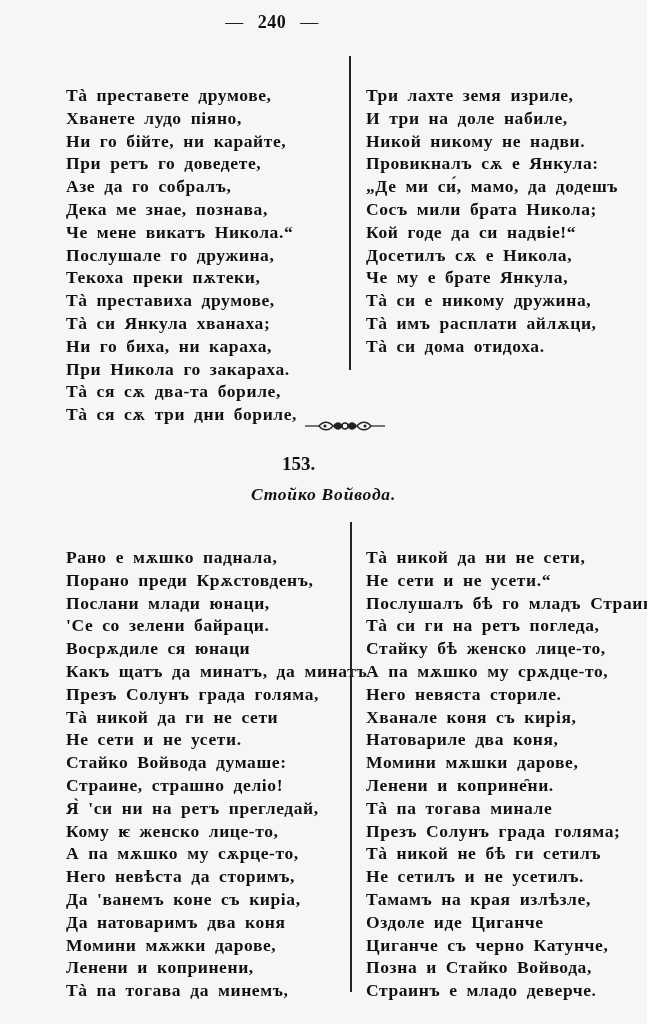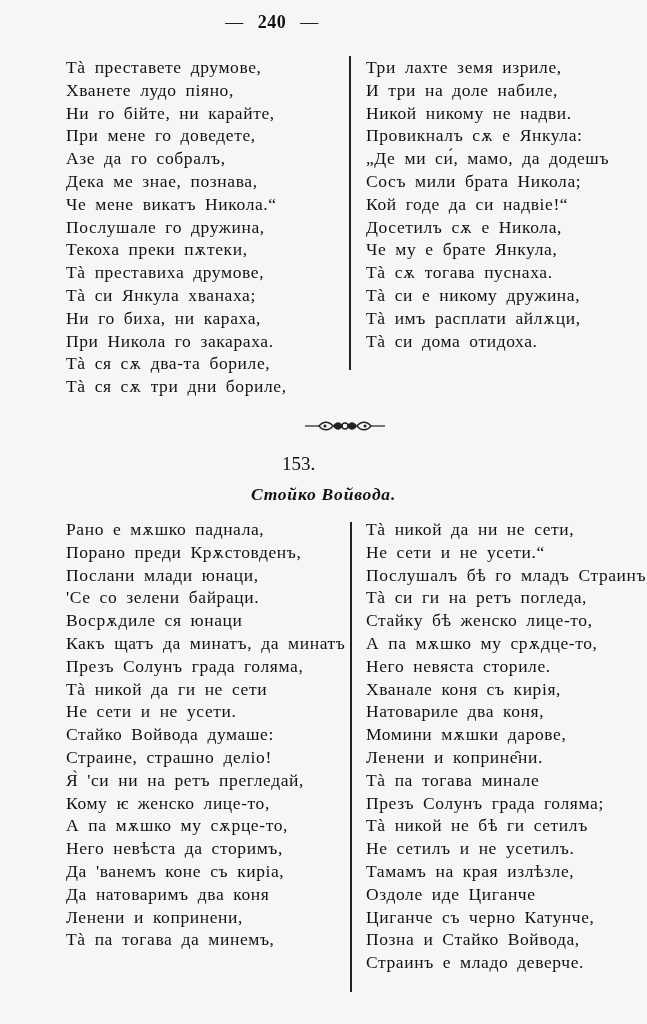--- a/index.html
+++ b/index.html
@@ -6,51 +6,51 @@
   body {
     width: 647px; height: 1024px; background: #f6f6f5; color: #111;
     font-family: "Liberation Serif", "DejaVu Serif", serif;
     position: relative; overflow: hidden;
   }
   .page-number {
     position: absolute; top: 12px; left: 0; width: 544px; text-align: center;
     font-size: 18px; font-weight: bold; letter-spacing: 0.5px;
   }
   .page-number .dash { font-weight: normal; margin: 0 14px; }
-  .col { position: absolute; font-size: 17.5px; font-weight: normal; }
+  .col { position: absolute; font-size: 17.5px; font-weight: bold; margin-top: 28px; }
   .col .line { height: 22.8px; line-height: 22.8px; white-space: nowrap; letter-spacing: 0.6px; word-spacing: 4px; }
   .col-left-1 { left: 66px; top: 56px; }
   .col-right-1 { left: 366px; top: 56px; }
   .col-left-2 { left: 66px; top: 518px; }
   .col-right-2 { left: 366px; top: 518px; }
   .vrule { position: absolute; width: 1.5px; background: #222; }
   .vrule-1 { left: 349px; top: 56px; height: 314px; }
   .vrule-2 { left: 350px; top: 522px; height: 470px; }
   .ornament { position: absolute; left: 305px; top: 418px; width: 80px; height: 16px; }
   .poem-number {
     position: absolute; top: 453px; left: 0; width: 597px; text-align: center;
-    font-size: 19px; font-weight: normal;
+    font-size: 19px; font-weight: bold;
   }
   .poem-title {
     position: absolute; top: 484px; left: 0; width: 647px; text-align: center;
     font-size: 17.5px; font-weight: bold; font-style: italic; letter-spacing: 0.8px;
   }
 </style>
 </head>
 <body>
 
 <div class="page-number">
   <span class="dash">—</span><span>240</span><span class="dash">—</span>
 </div>
 
 <div class="col col-left-1">
   <div class="line">Tà преставете друмове,</div>
   <div class="line">Хванете лудо піяно,</div>
   <div class="line">Ни го бійте, ни карайте,</div>
-  <div class="line">При мене го доведете,</div>
+  <div class="line">При ретъ го доведете,</div>
   <div class="line">Азе да го собралъ,</div>
   <div class="line">Дека ме знае, познава,</div>
   <div class="line">Че мене викатъ Никола.“</div>
   <div class="line">Послушале го дружина,</div>
   <div class="line">Текоха преки пѫтеки,</div>
   <div class="line">Tà преставиха друмове,</div>
   <div class="line">Tà си Янкула хванаха;</div>
   <div class="line">Ни го биха, ни караха,</div>
   <div class="line">При Никола го закараха.</div>
   <div class="line">Tà ся сѫ два-та бориле,</div>
@@ -62,21 +62,20 @@
 <div class="col col-right-1">
   <div class="line">Три лахте земя изриле,</div>
   <div class="line">И три на доле набиле,</div>
   <div class="line">Никой никому не надви.</div>
   <div class="line">Провикналъ сѫ е Янкула:</div>
   <div class="line">„Де ми си́, мамо, да додешъ</div>
   <div class="line">Сосъ мили брата Никола;</div>
   <div class="line">Кой годе да си надвіе!“</div>
   <div class="line">Досетилъ сѫ е Никола,</div>
   <div class="line">Че му е брате Янкула,</div>
-  <div class="line">Tà сѫ тогава пуснаха.</div>
   <div class="line">Tà си е никому дружина,</div>
   <div class="line">Tà имъ расплати айлѫци,</div>
   <div class="line">Tà си дома отидоха.</div>
 </div>
 
 <svg class="ornament" viewBox="0 0 80 16">
   <line x1="0" y1="8" x2="14" y2="8" stroke="#222" stroke-width="1.2"></line>
   <line x1="66" y1="8" x2="80" y2="8" stroke="#222" stroke-width="1.2"></line>
   <path d="M14 8 C18 3, 24 3, 28 8 C24 13, 18 13, 14 8 Z" fill="none" stroke="#222" stroke-width="1.3"></path>
   <path d="M66 8 C62 3, 56 3, 52 8 C56 13, 62 13, 66 8 Z" fill="none" stroke="#222" stroke-width="1.3"></path>
@@ -101,20 +100,21 @@
   <div class="line">Tà никой да ги не сети</div>
   <div class="line">Не сети и не усети.</div>
   <div class="line">Стайко Войвода думаше:</div>
   <div class="line">Страине, страшно деліо!</div>
   <div class="line">Я̀ 'си ни на ретъ прегледай,</div>
   <div class="line">Кому ѥ женско лице-то,</div>
   <div class="line">А па мѫшко му сѫрце-то,</div>
   <div class="line">Него невѣста да сторимъ,</div>
   <div class="line">Да 'ванемъ коне съ киріа,</div>
   <div class="line">Да натоваримъ два коня</div>
+  <div class="line">Момини мѫжки дарове,</div>
   <div class="line">Ленени и копринени,</div>
   <div class="line">Tà па тогава да минемъ,</div>
 </div>
 
 <div class="vrule vrule-2"></div>
 
 <div class="col col-right-2">
   <div class="line">Tà никой да ни не сети,</div>
   <div class="line">Не сети и не усети.“</div>
   <div class="line">Послушалъ бѣ го младъ Страинъ,</div>

